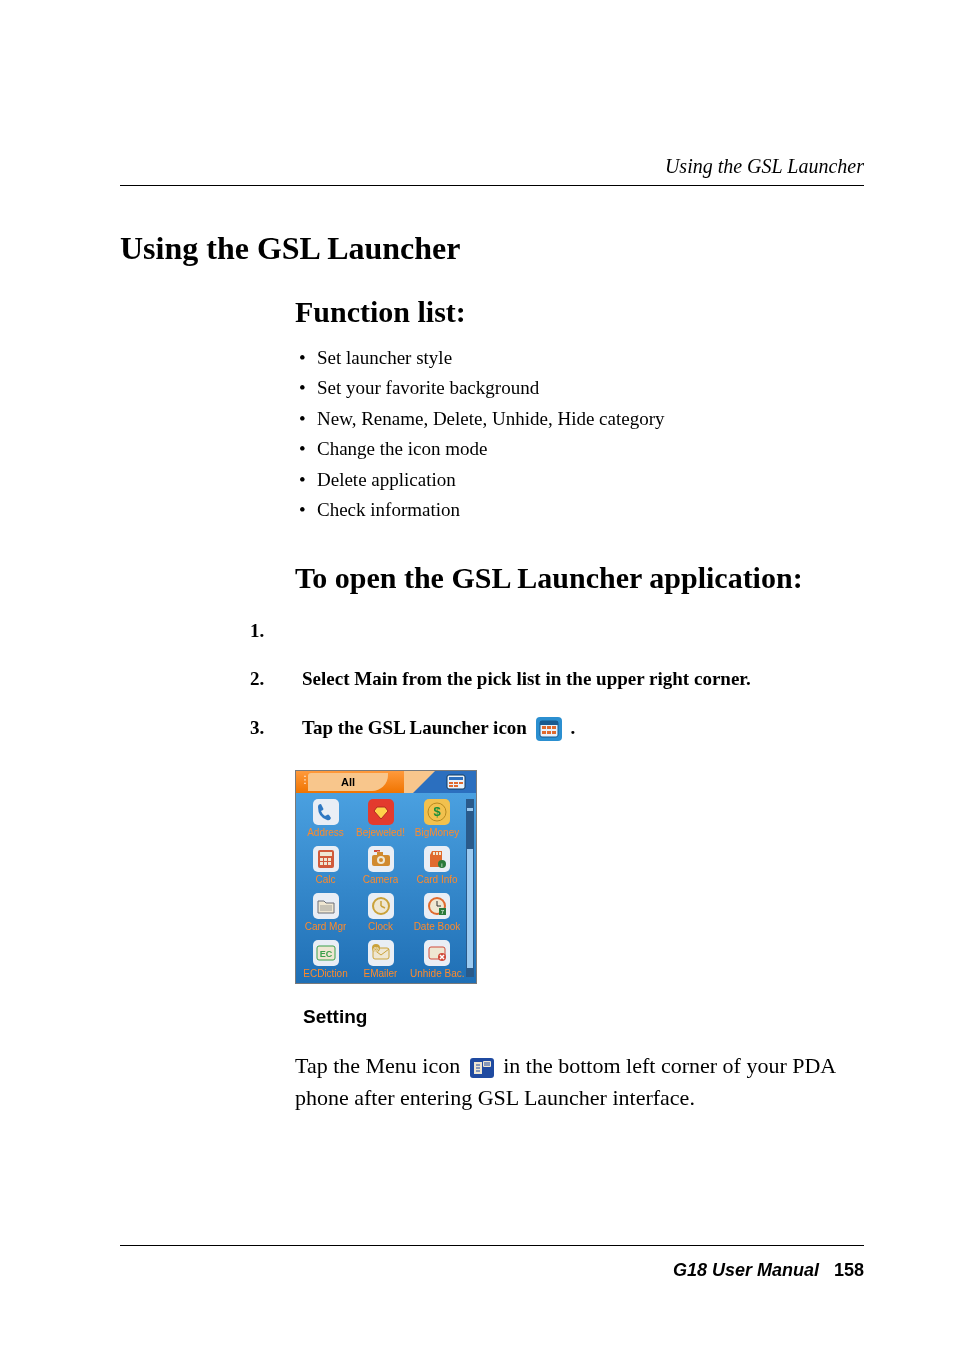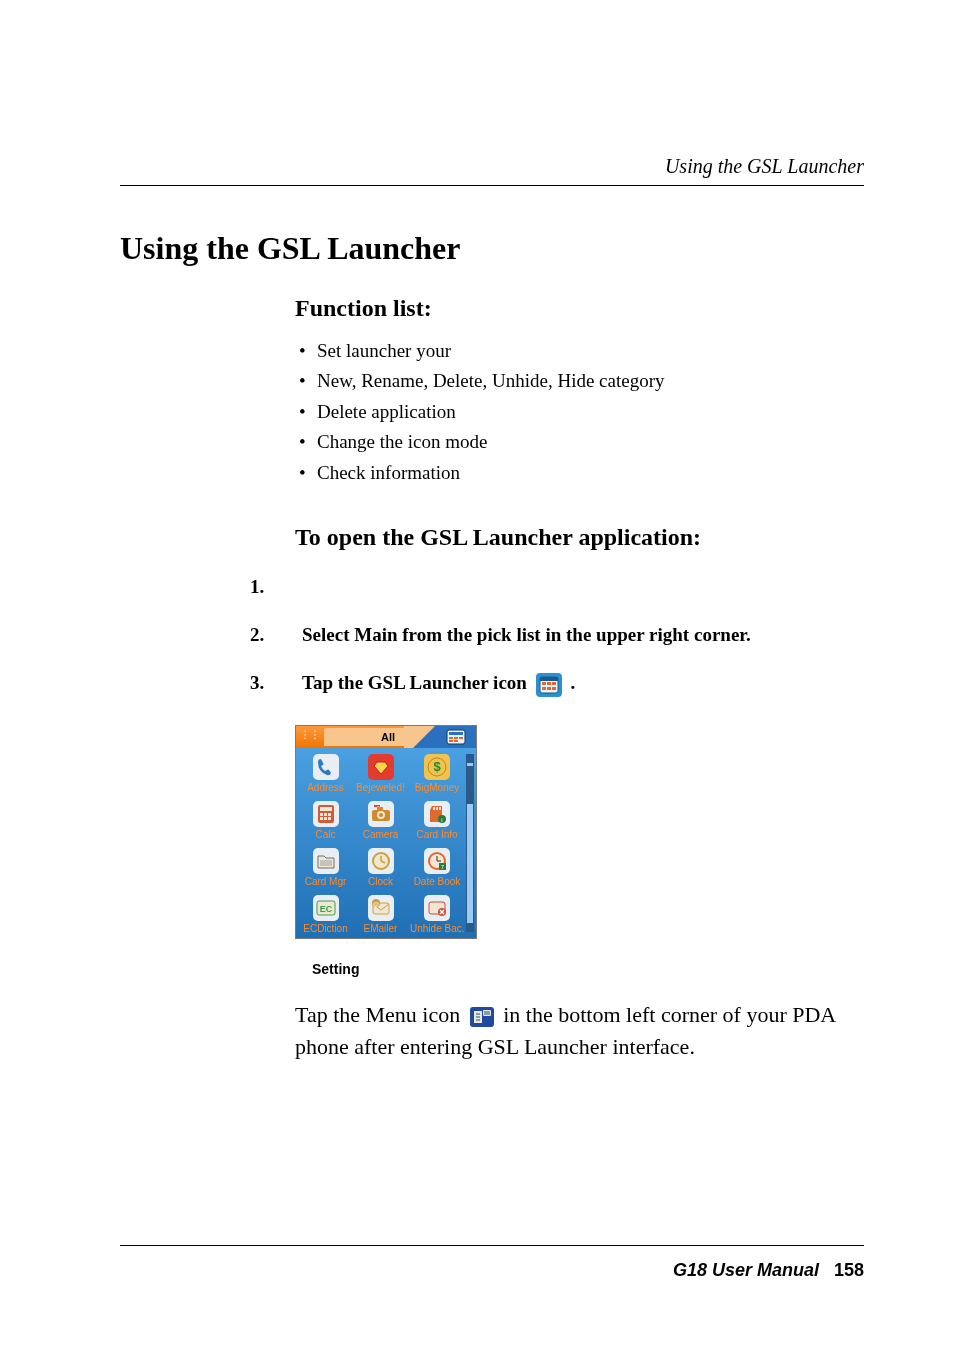--- a/index.html
+++ b/index.html
@@ -35,21 +35,21 @@
   }
   .content {
     margin-top: 80px;
   }
   h1 {
     font-size: 32px;
     font-weight: bold;
     margin: 0 0 28px 0;
   }
   h2 {
-    font-size: 24px;
+    font-size: 30px;
     font-weight: bold;
     margin: 0 0 14px 0;
   }
   .indented {
     margin-left: 175px;
   }
   ul.bullets {
     list-style: none;
     padding: 0;
     margin: 8px 0 36px 0;
@@ -85,23 +85,23 @@
     display: inline-block;
   }
   .inline-icon {
     display: inline-flex;
     vertical-align: middle;
     margin: 0 4px;
   }
   .inline-icon svg { display: block; }
   h3.setting {
     font-family: Arial, Helvetica, sans-serif;
-    font-size: 14px;
+    font-size: 19px;
     font-weight: bold;
-    margin: 22px 0 6px 17px;
+    margin: 22px 0 6px 8px;
   }
   .para {
     font-size: 22px;
     line-height: 1.45;
   }
   .footer-rule {
     position: absolute;
     bottom: 105px;
     left: 120px;
     right: 90px;
@@ -132,27 +132,27 @@
     display: flex;
     align-items: center;
     position: relative;
   }
   .pda-top .dots {
     width: 14px; height: 14px; margin-left: 4px;
     color: #fff; font-size: 10px; line-height: 1;
   }
   .pda-top .tab {
     position: absolute;
-    left: 28px; top: 2px;
+    left: 12px; top: 2px;
     width: 80px; height: 18px;
     background: #f8c68c;
     border-top-left-radius: 3px;
     border-bottom-right-radius: 16px;
     display:flex; align-items:center; justify-content:center;
-    font-weight: bold; color:#000;padding-left:24px;
+    font-weight: bold; color:#000;
   }
   .pda-top .diag {
     position:absolute; left:108px; top:0;
     width: 40px; height: 22px;
     background: linear-gradient(135deg, #f8c68c 49%, #2b6fbf 51%);
   }
   .pda-top .corner {
     position:absolute; right:0; top:0;
     width: 40px; height:22px;
     background:#2b6fbf;
@@ -192,24 +192,25 @@
 <div class="page">
   <div class="running-header">Using the GSL Launcher</div>
   <div class="top-rule"></div>
 
   <div class="content">
     <h1>Using the GSL Launcher</h1>
 
     <div class="indented">
       <h2>Function list:</h2>
       <ul class="bullets">
-        <li>Set launcher your</li>
+        <li>Set launcher style</li>
+        <li>Set your favorite background</li>
         <li>New, Rename, Delete, Unhide, Hide category</li>
+        <li>Change the icon mode</li>
         <li>Delete application</li>
-        <li>Change the icon mode</li>
         <li>Check information</li>
       </ul>
 
       <h2>To open the GSL Launcher application:</h2>
     </div>
 
     <ol class="steps" style="margin-left:130px;">
       <li>
         <span class="num">1.</span>
       </li>

